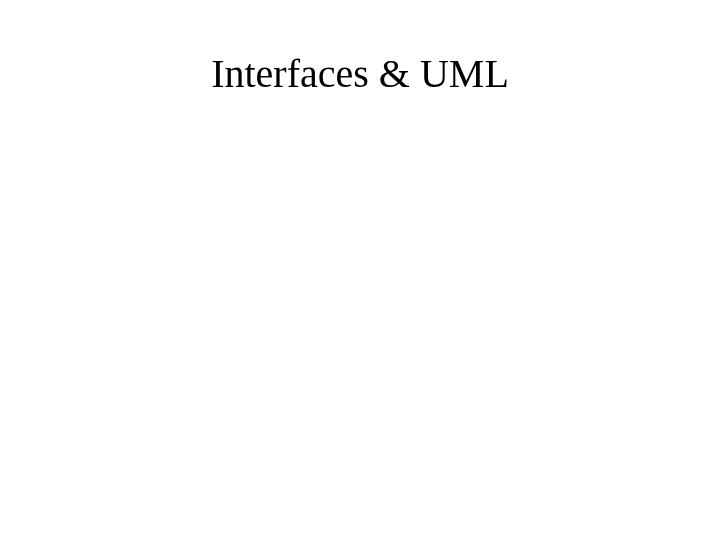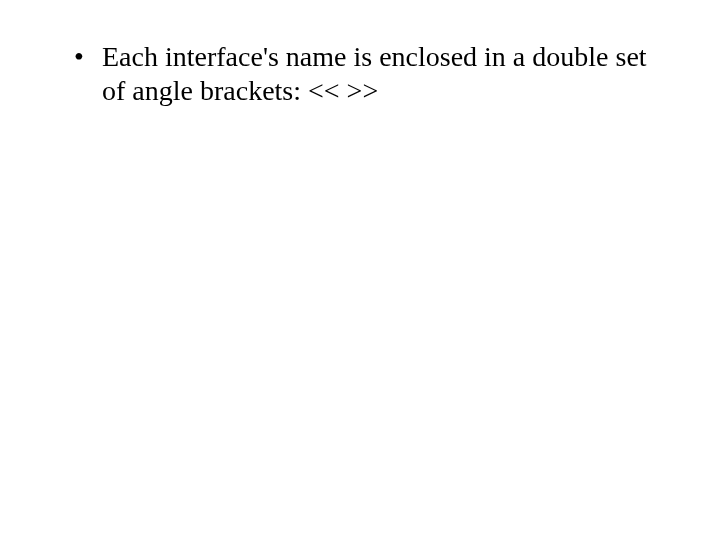--- a/index.html
+++ b/index.html
@@ -42,16 +42,16 @@
     left: 4px;
     top: 0;
     font-size: 28px;
     line-height: 1.22;
   }
 </style>
 </head>
 <body>
 
 <div class="slide">
+  <div class="title">Interfaces &amp; UML</div>
   <ul class="bullets">
-    <li>Each interface's name is enclosed in a double set of angle brackets: &lt;&lt; &gt;&gt;</li>
   </ul>
 </div>
 
 </body></html>

